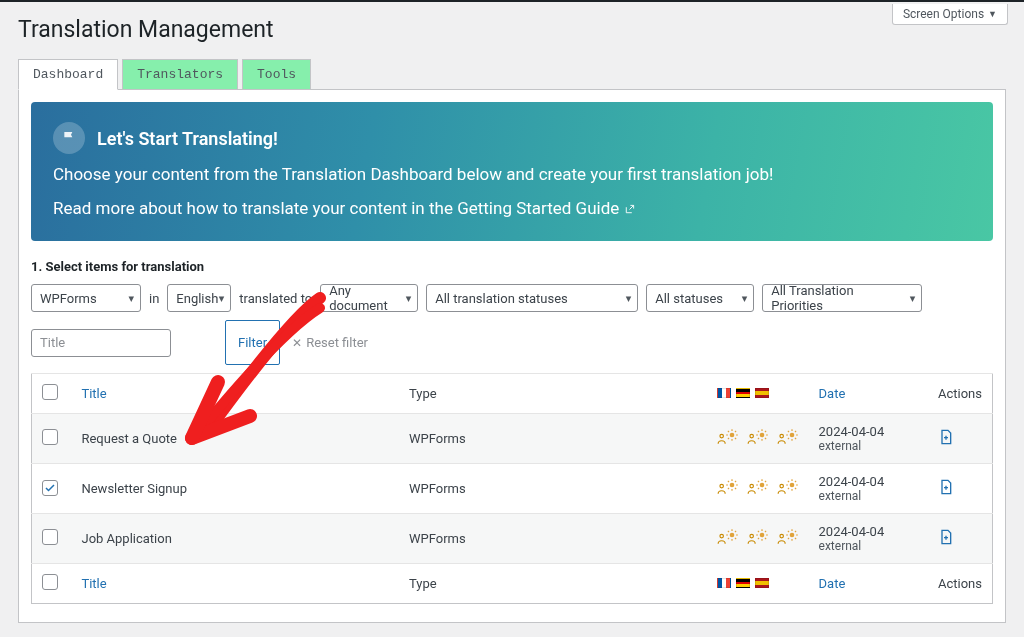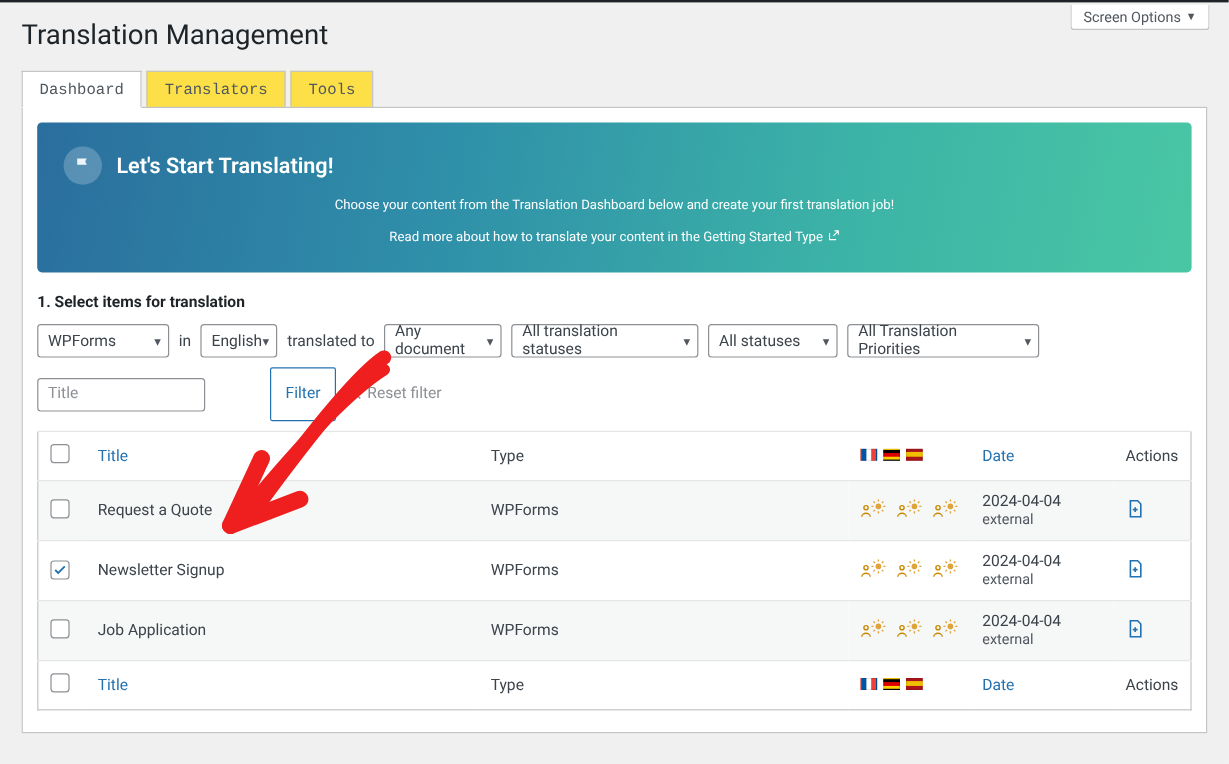--- a/index.html
+++ b/index.html
@@ -3,30 +3,30 @@
 <meta charset="utf-8">
 <style>
   * { box-sizing: border-box; }
   html, body { margin:0; padding:0; font-family: -apple-system, BlinkMacSystemFont, "Segoe UI", Roboto, Arial, sans-serif; font-size:13px; color:#3c434a; background:#f0f0f1; }
   body { width:1024px; height:637px; overflow:hidden; position:relative; }
   .topbar { border-top:2px solid #1d2327; height:2px; }
   .screen-options { position:absolute; top:4px; right:16px; background:#fff; border:1px solid #c3c4c7; border-top:none; border-radius:0 0 3px 3px; padding:3px 10px; font-size:12px; color:#50575e; display:flex; align-items:center; gap:4px; cursor:pointer; }
   .screen-options .tri { font-size:9px; }
   h1 { font-size:23px; font-weight:400; margin:14px 0 16px 18px; color:#1d2327; }
   .tabs { display:flex; gap:0; margin-left:18px; margin-bottom:-1px;font-family:Liberation Mono, monospace; }
-  .tab { padding:7px 14px; border:1px solid #c3c4c7; background:#fde047; color:#50575e; font-size:13px; cursor:pointer; margin-right:4px; }
+  .tab { padding:7px 14px; border:1px solid #c3c4c7; background:#86efac; color:#50575e; font-size:13px; cursor:pointer; margin-right:4px; }
   .tab.active { background:#fff; border-bottom-color:#fff; }
   .panel { margin:0 18px 0 18px; background:#fff; border:1px solid #c3c4c7; padding:12px 12px 18px 12px; }
   .banner { position:relative; border-radius:4px; padding:20px 22px 22px 22px; color:#fff;
     background: linear-gradient(100deg,#2a6e9e 0%, #2f8fa9 35%, #3cb3a7 70%, #49c7a4 100%); overflow:hidden; }
   .banner-head { display:flex; align-items:center; gap:12px; }
   .flag-badge { width:32px; height:32px; border-radius:50%; background:rgba(255,255,255,.22); display:flex; align-items:center; justify-content:center; }
   .flag-badge svg { fill:rgba(255,255,255,.9); }
   .banner h2 { margin:0; font-size:18px; font-weight:600; }
-  .banner p { margin:10px 0 0 0; font-size:11px;text-align:center; }
+  .banner p { margin:10px 0 0 0; font-size:17px; }
   .banner p.small { margin-top:14px; }
   .ext-icon { display:inline-block; vertical-align:-1px; }
   .section-title { font-weight:700; color:#1d2327; margin:18px 0 10px 0; font-size:13px; }
   .filters { display:flex; align-items:center; gap:8px; flex-wrap:wrap; margin-bottom:8px; }
   .select { display:inline-flex; align-items:center; border:1px solid #8c8f94; background:#fff; border-radius:3px; padding:0 24px 0 8px; height:28px; font-size:13px; position:relative; cursor:pointer; }
   .select .chev { position:absolute; right:6px; top:7px; font-size:11px; color:#50575e; }
   .label-inline { color:#3c434a; }
   .title-input { border:1px solid #8c8f94; border-radius:3px; height:28px; padding:0 8px; width:140px; background:#fff; color:#8c8f94; display:flex; align-items:center; }
   .btn { border:1px solid #2271b1; color:#2271b1; background:#fff; border-radius:2px; height:45px; padding:0 12px; display:inline-flex; align-items:center; cursor:pointer; font-size:13px; }
   .reset { display:inline-flex; align-items:center; gap:4px; color:#8c8f94; margin-left:4px; cursor:pointer; }
@@ -83,21 +83,21 @@
       <span class="flag-badge">
         <svg width="16" height="16" viewBox="0 0 24 24">
             <path d="M5 3v18M5 3h12l-2 4 2 4H5"></path>
           </svg>
       </span>
       <h2>Let's Start Translating!</h2>
     </div>
     <p>Choose your content from the Translation Dashboard below and create your first translation job!</p>
     <p class="small">
       <span>Read more about how to translate your content in the </span>
-      <span class="link" style="color:#fff; text-decoration:none;">Getting Started Type</span>
+      <span class="link" style="color:#fff; text-decoration:none;">Getting Started Guide</span>
       <span class="ext-icon">
         <svg width="11" height="11" viewBox="0 0 24 24" fill="none" stroke="#fff" stroke-width="2">
             <path d="M14 3h7v7M21 3l-9 9M5 7v12h12"></path>
           </svg>
       </span>
     </p>
   </div>
 
   <div class="section-title">1. Select items for translation</div>
 
@@ -109,21 +109,21 @@
     <span class="label-inline">in</span>
     <div class="select" style="width:64px;">
       <span>English</span>
         <span class="chev">▾</span>
     </div>
     <span class="label-inline">translated to</span>
     <div class="select" style="width:98px;">
       <span>Any document</span>
         <span class="chev">▾</span>
     </div>
-    <div class="select" style="width:156px;">
+    <div class="select" style="width:212px;">
       <span>All translation statuses</span>
         <span class="chev">▾</span>
     </div>
     <div class="select" style="width:108px;">
       <span>All statuses</span>
         <span class="chev">▾</span>
     </div>
     <div class="select" style="width:160px;">
       <span>All Translation Priorities</span>
         <span class="chev">▾</span>

